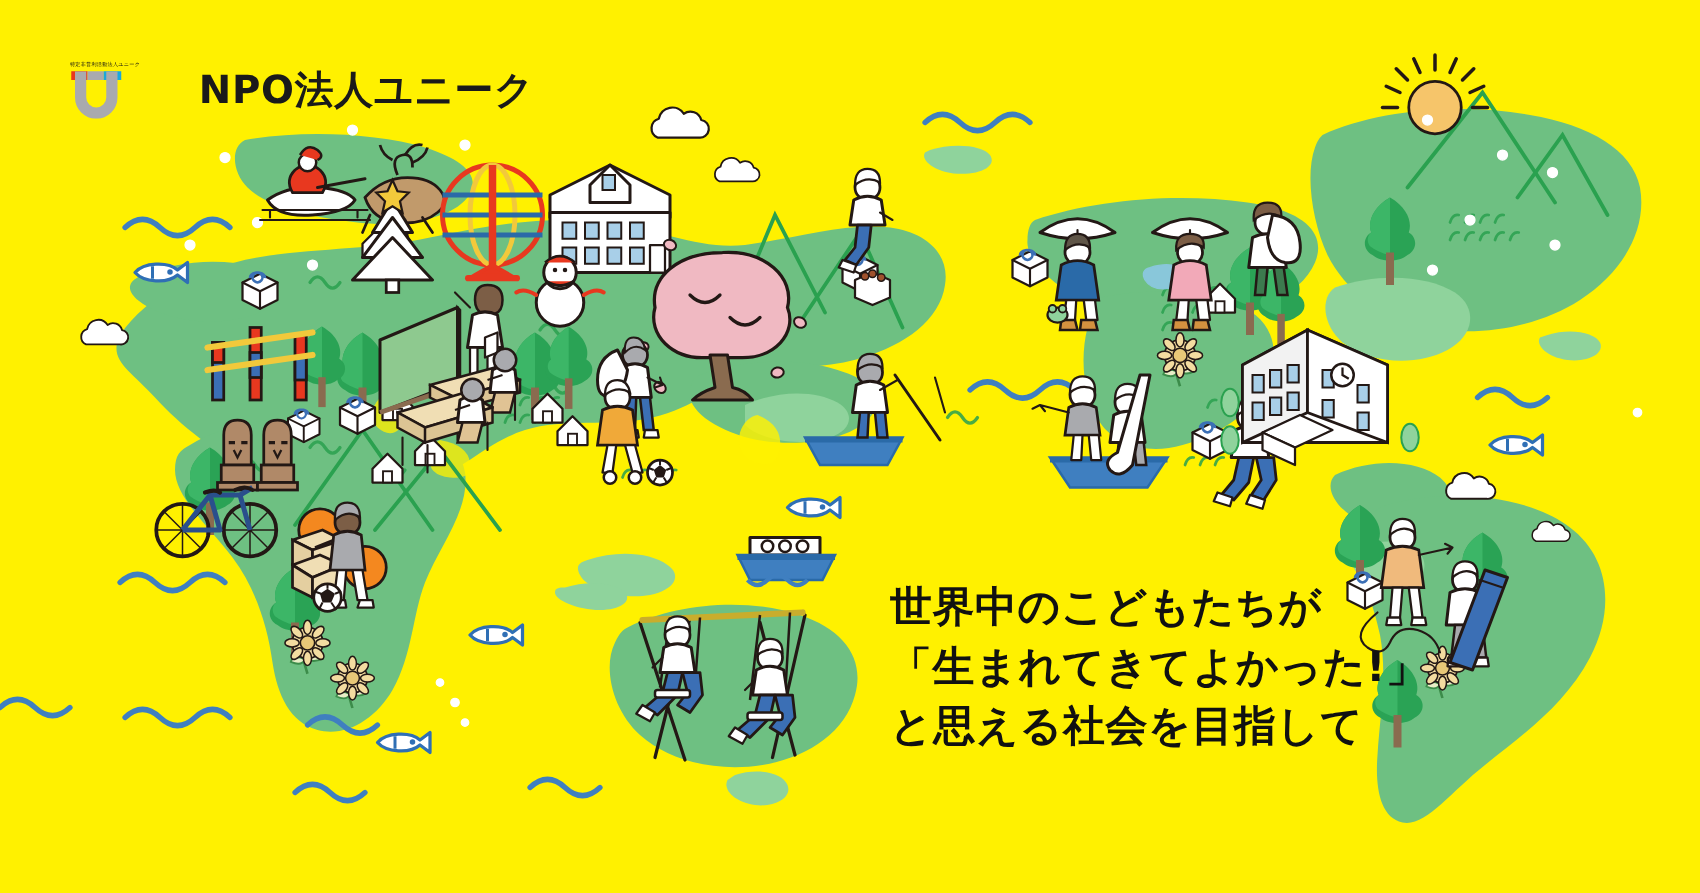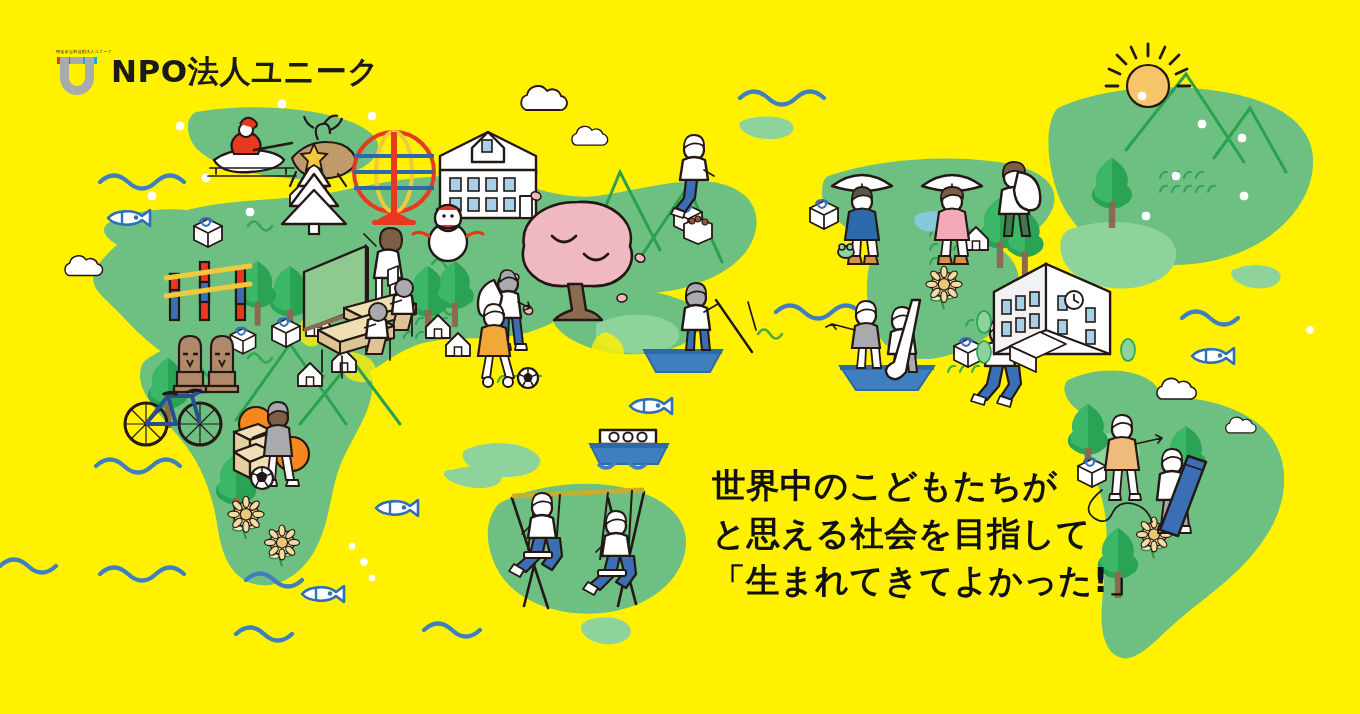--- a/index.html
+++ b/index.html
@@ -21,20 +21,21 @@
   }
   #logo-mark .bars{position:absolute;left:1px;top:9px;width:40px;height:7px;display:flex;}
   #logo-mark .bars i{display:block;height:7px;}
   #logo-mark .bars i:nth-child(1){width:13px;background:#e8381f;}
   #logo-mark .bars i:nth-child(2){width:13px;background:#a9aaae;}
   #logo-mark .bars i:nth-child(3){width:14px;background:#1aa7dd;}
   #logo-u{position:absolute;left:1px;top:9px;width:40px;height:38px;}
   #brand-name{
     font-size:31px;font-weight:700;color:#1a1a1a;letter-spacing:.6px;
     font-family:"DejaVu Sans","Liberation Sans",sans-serif;
+    margin-left:48px;
   }
 
   
   #tagline{position:absolute;left:712px;top:462px;z-index:60;}
   #tagline div{
     font-size:33.5px;font-weight:700;color:#111;letter-spacing:.5px;line-height:1.42;
     font-family:"DejaVu Sans","Liberation Sans",sans-serif;white-space:nowrap;
   }
 
   .layer{position:absolute;left:0;top:0;width:1360px;height:714px;}
@@ -689,17 +690,17 @@
         </div>
       <svg id="logo-u" viewBox="0 0 40 38" width="40" height="38" xmlns="http://www.w3.org/2000/svg">
         <path d="M3,0 L12,0 L12,21 a8,8 0 0,0 16,0 L28,0 L37,0 L37,21 a17,17 0 0,1 -34,0 Z" fill="#a9aaae"></path>
       </svg>
     </div>
     <div id="brand-name">NPO法人ユニーク</div>
   </div>
 
   <div id="tagline">
     <div>世界中のこどもたちが</div>
+    <div>「生まれてきてよかった!」</div>
     <div>と思える社会を目指して</div>
-    <div>「生まれてきてよかった!」</div>
   </div>
 
 </div>
 
 </body></html>

